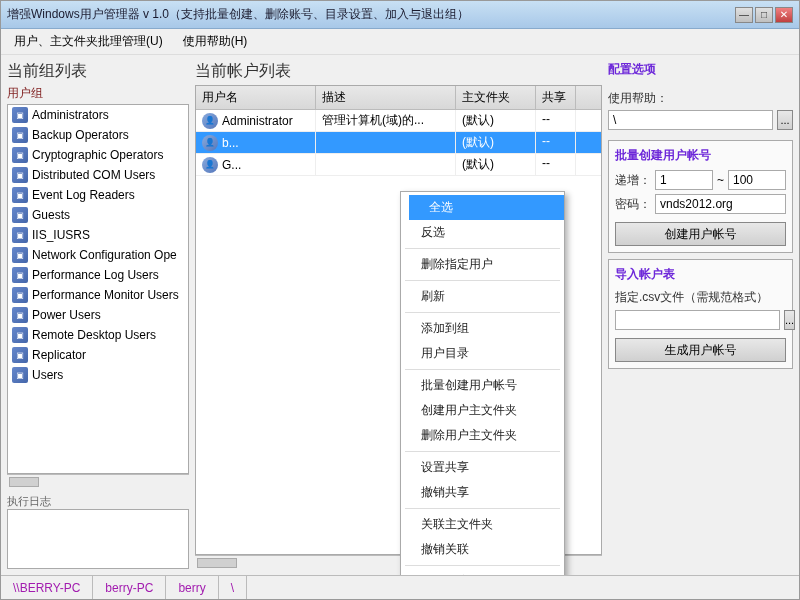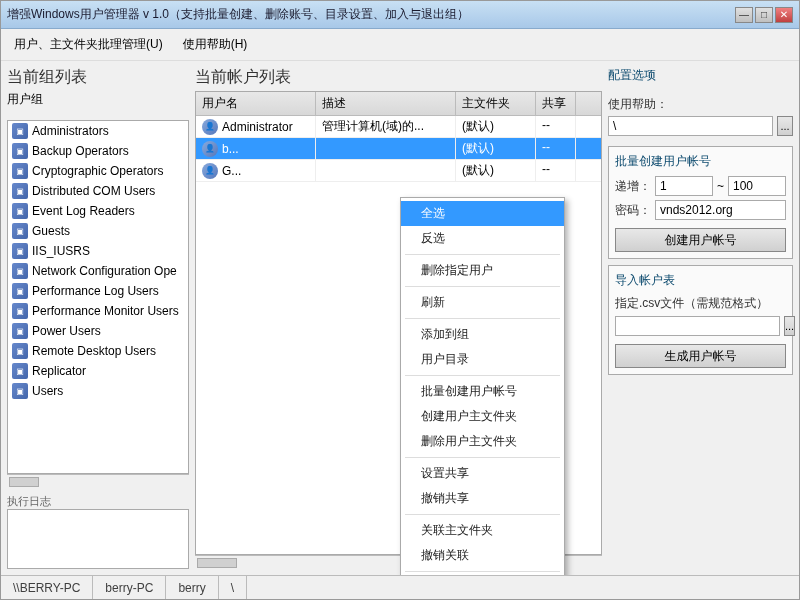--- a/index.html
+++ b/index.html
@@ -56,21 +56,21 @@
       color: #333;
     }
 
     .title-btn.close-btn {
       background: linear-gradient(to bottom, #f08080, #c04040);
       color: white;
     }
 
     .menu-bar {
       background: #f0f0f0;
-      height: 32px;
+      height: 26px;
       display: flex;
       align-items: center;
       padding: 0 4px;
       gap: 2px;
       border-bottom: 1px solid #ddd;
       flex-shrink: 0;
     }
 
     .menu-item {
       padding: 3px 8px;
@@ -213,23 +213,23 @@
     }
 
     .config-section {
       border: 1px solid #aaa;
       background: #fafafa;
       padding: 6px;
     }
 
     .config-title {
       font-size: 12px;
-      font-weight: normal;
+      font-weight: bold;
       margin-bottom: 6px;
-      color: #0c4a6e;
+      color: #6d28d9;
     }
 
     .config-row {
       display: flex;
       align-items: center;
       margin-bottom: 4px;
       font-size: 12px;
       gap: 4px;
     }
 
@@ -286,20 +286,21 @@
     .ctx-item {
       padding: 4px 20px;
       cursor: pointer;
       font-size: 12px;
       color: #222;
     }
 
     .ctx-item.selected-item {
       background: #3399ff;
       color: white;
+      margin-left: 8px;
     }
 
     .ctx-separator {
       height: 1px;
       background: #ddd;
       margin: 3px 4px;
     }
 
     
     .status-bar {
@@ -308,21 +309,21 @@
       border-top: 1px solid #bbb;
       display: flex;
       align-items: center;
       padding: 0 8px;
       gap: 0;
       flex-shrink: 0;
     }
 
     .status-item {
       font-size: 12px;
-      color: #404040;
+      color: #a21caf;
       border-right: 1px solid #bbb;
       padding: 0 12px;
       height: 100%;
       display: flex;
       align-items: center;
     }
 
     .status-item:first-child {
       padding-left: 4px;
     }
@@ -359,21 +360,21 @@
   <div class="menu-bar">
     <div class="menu-item">用户、主文件夹批理管理(U)</div>
     <div class="menu-item">使用帮助(H)</div>
   </div>
 
   <div class="main-content">
 
     <div class="left-panel">
       <div class="panel-title">当前组列表</div>
       <div class="panel-with-scroll">
-        <div style="font-size:12px; color:#000000; margin-bottom:12px;">用户组</div>
+        <div style="font-size:12px; color:#7f1d1d; margin-bottom:2px;">用户组</div>
         <div class="list-box">
           <div class="list-item">
             <span class="group-icon list-icon">▣</span>
             <span>Administrators</span>
           </div>
           <div class="list-item">
             <span class="group-icon list-icon">▣</span>
             <span>Backup Operators</span>
           </div>
           <div class="list-item">

